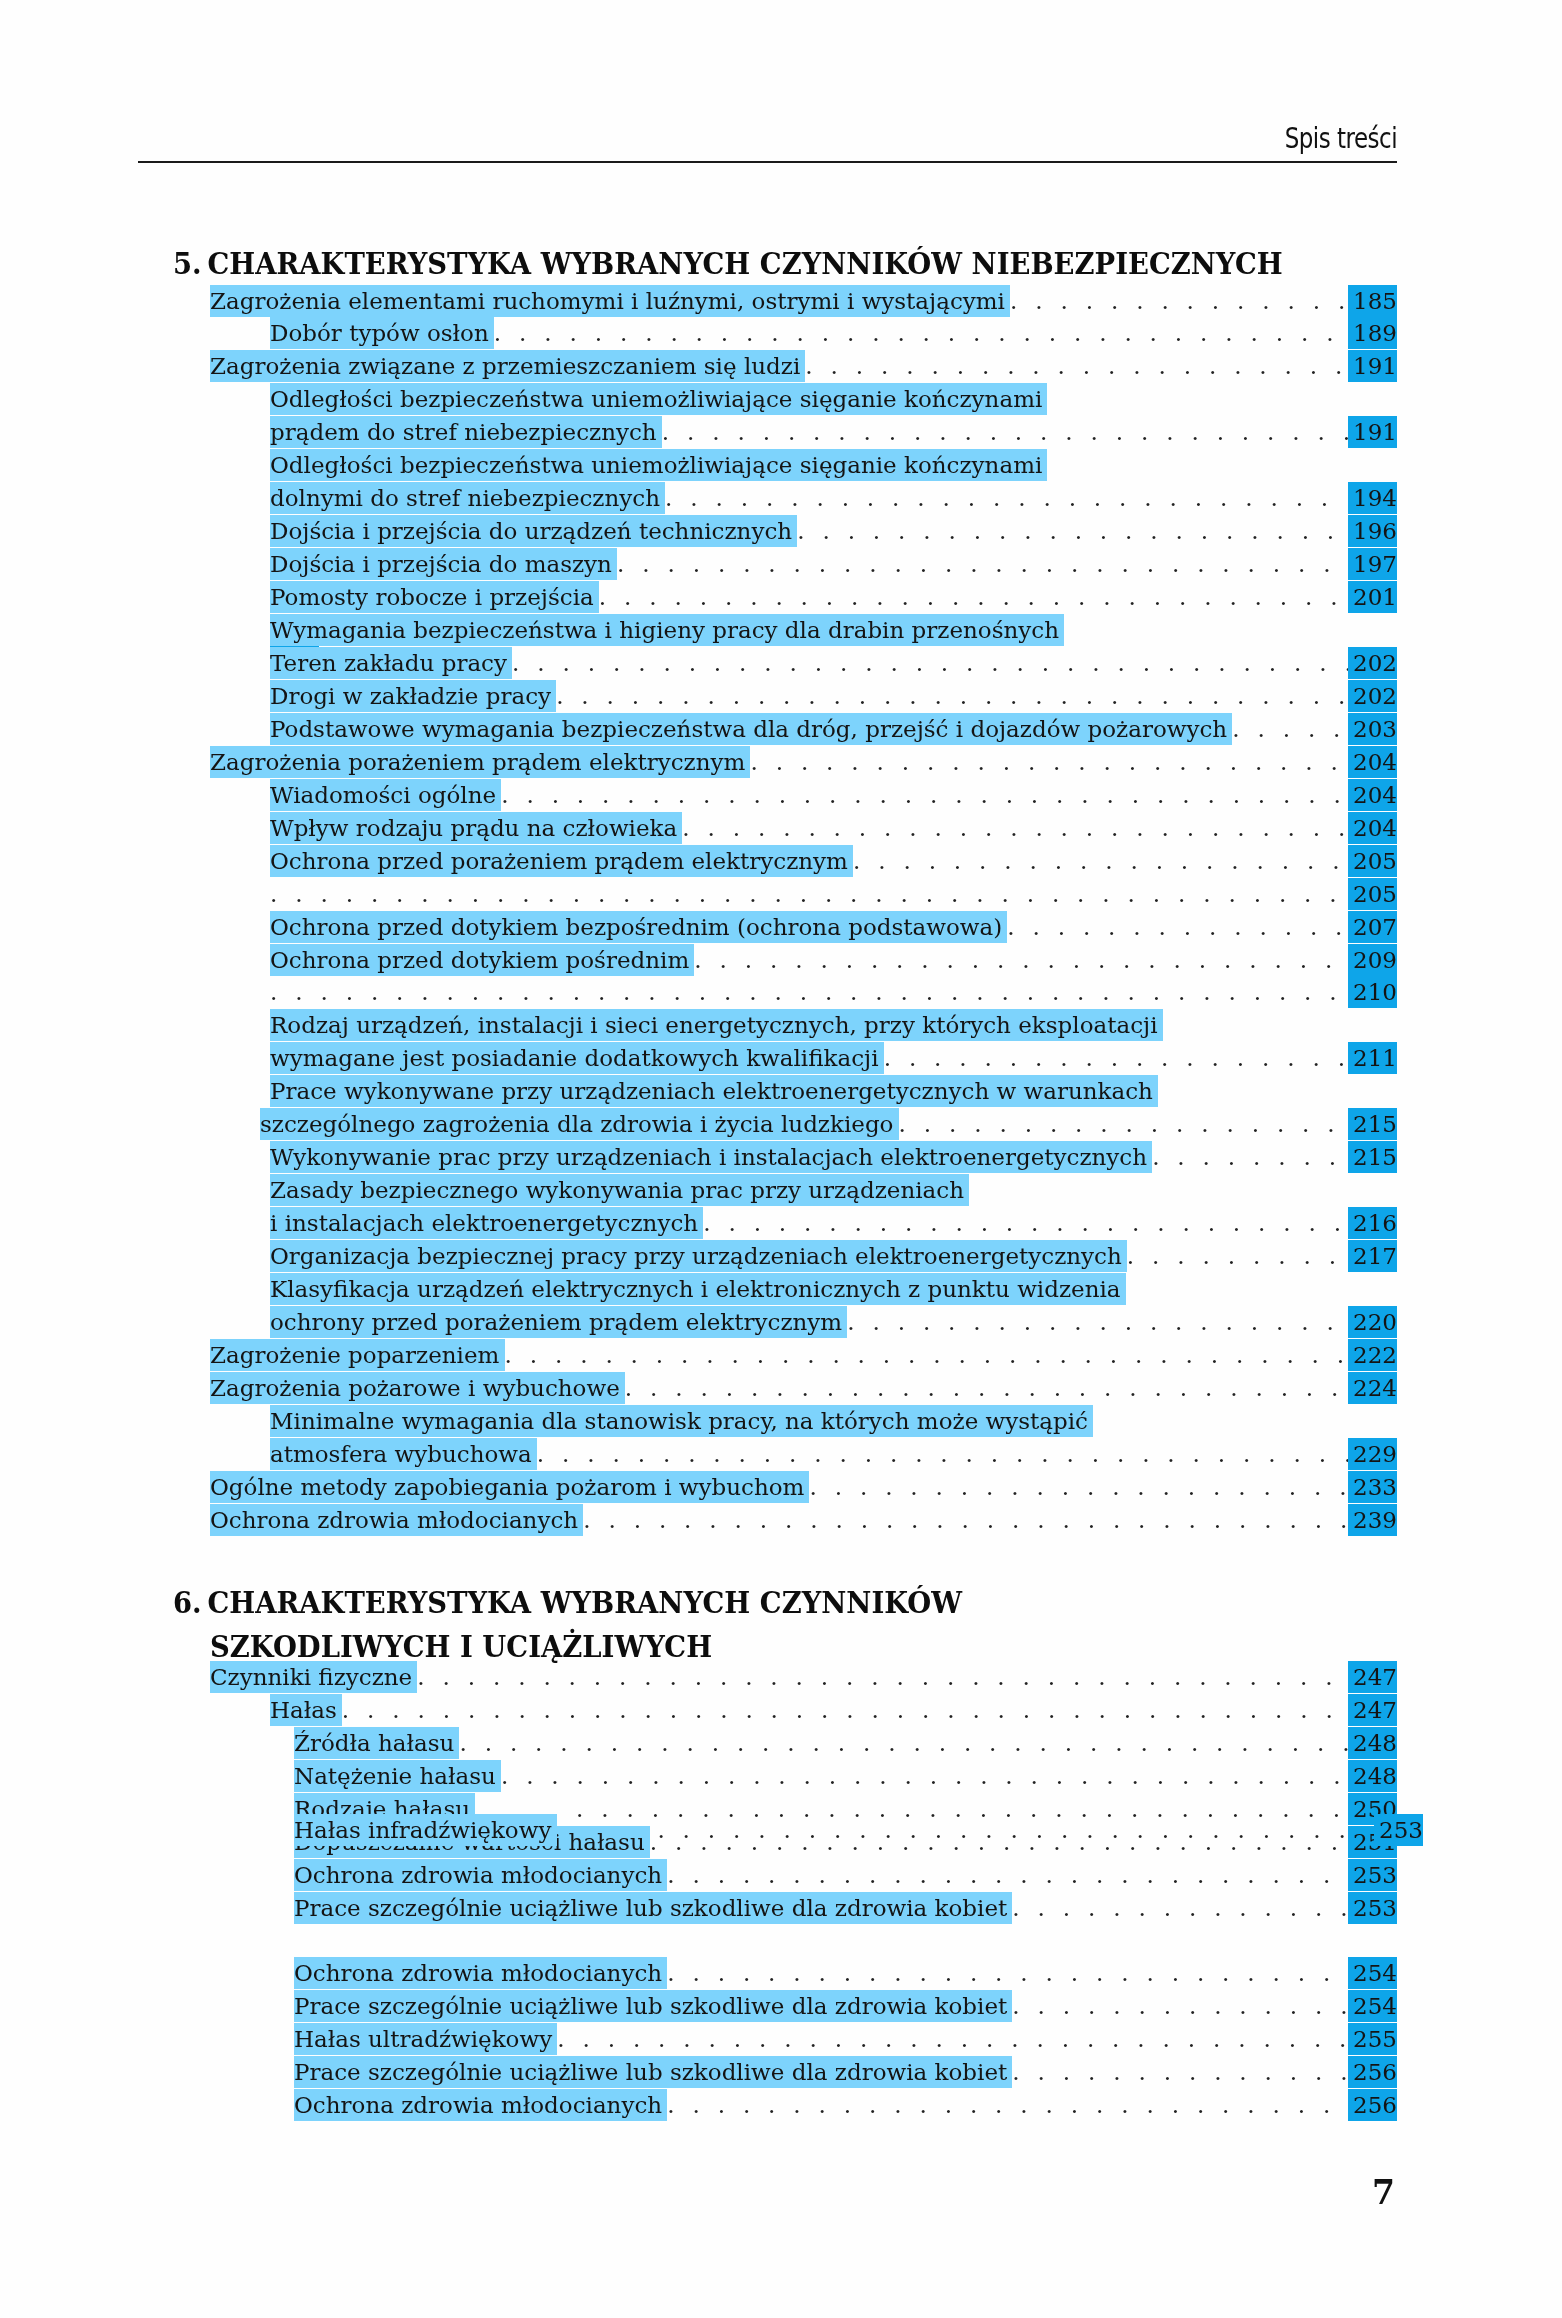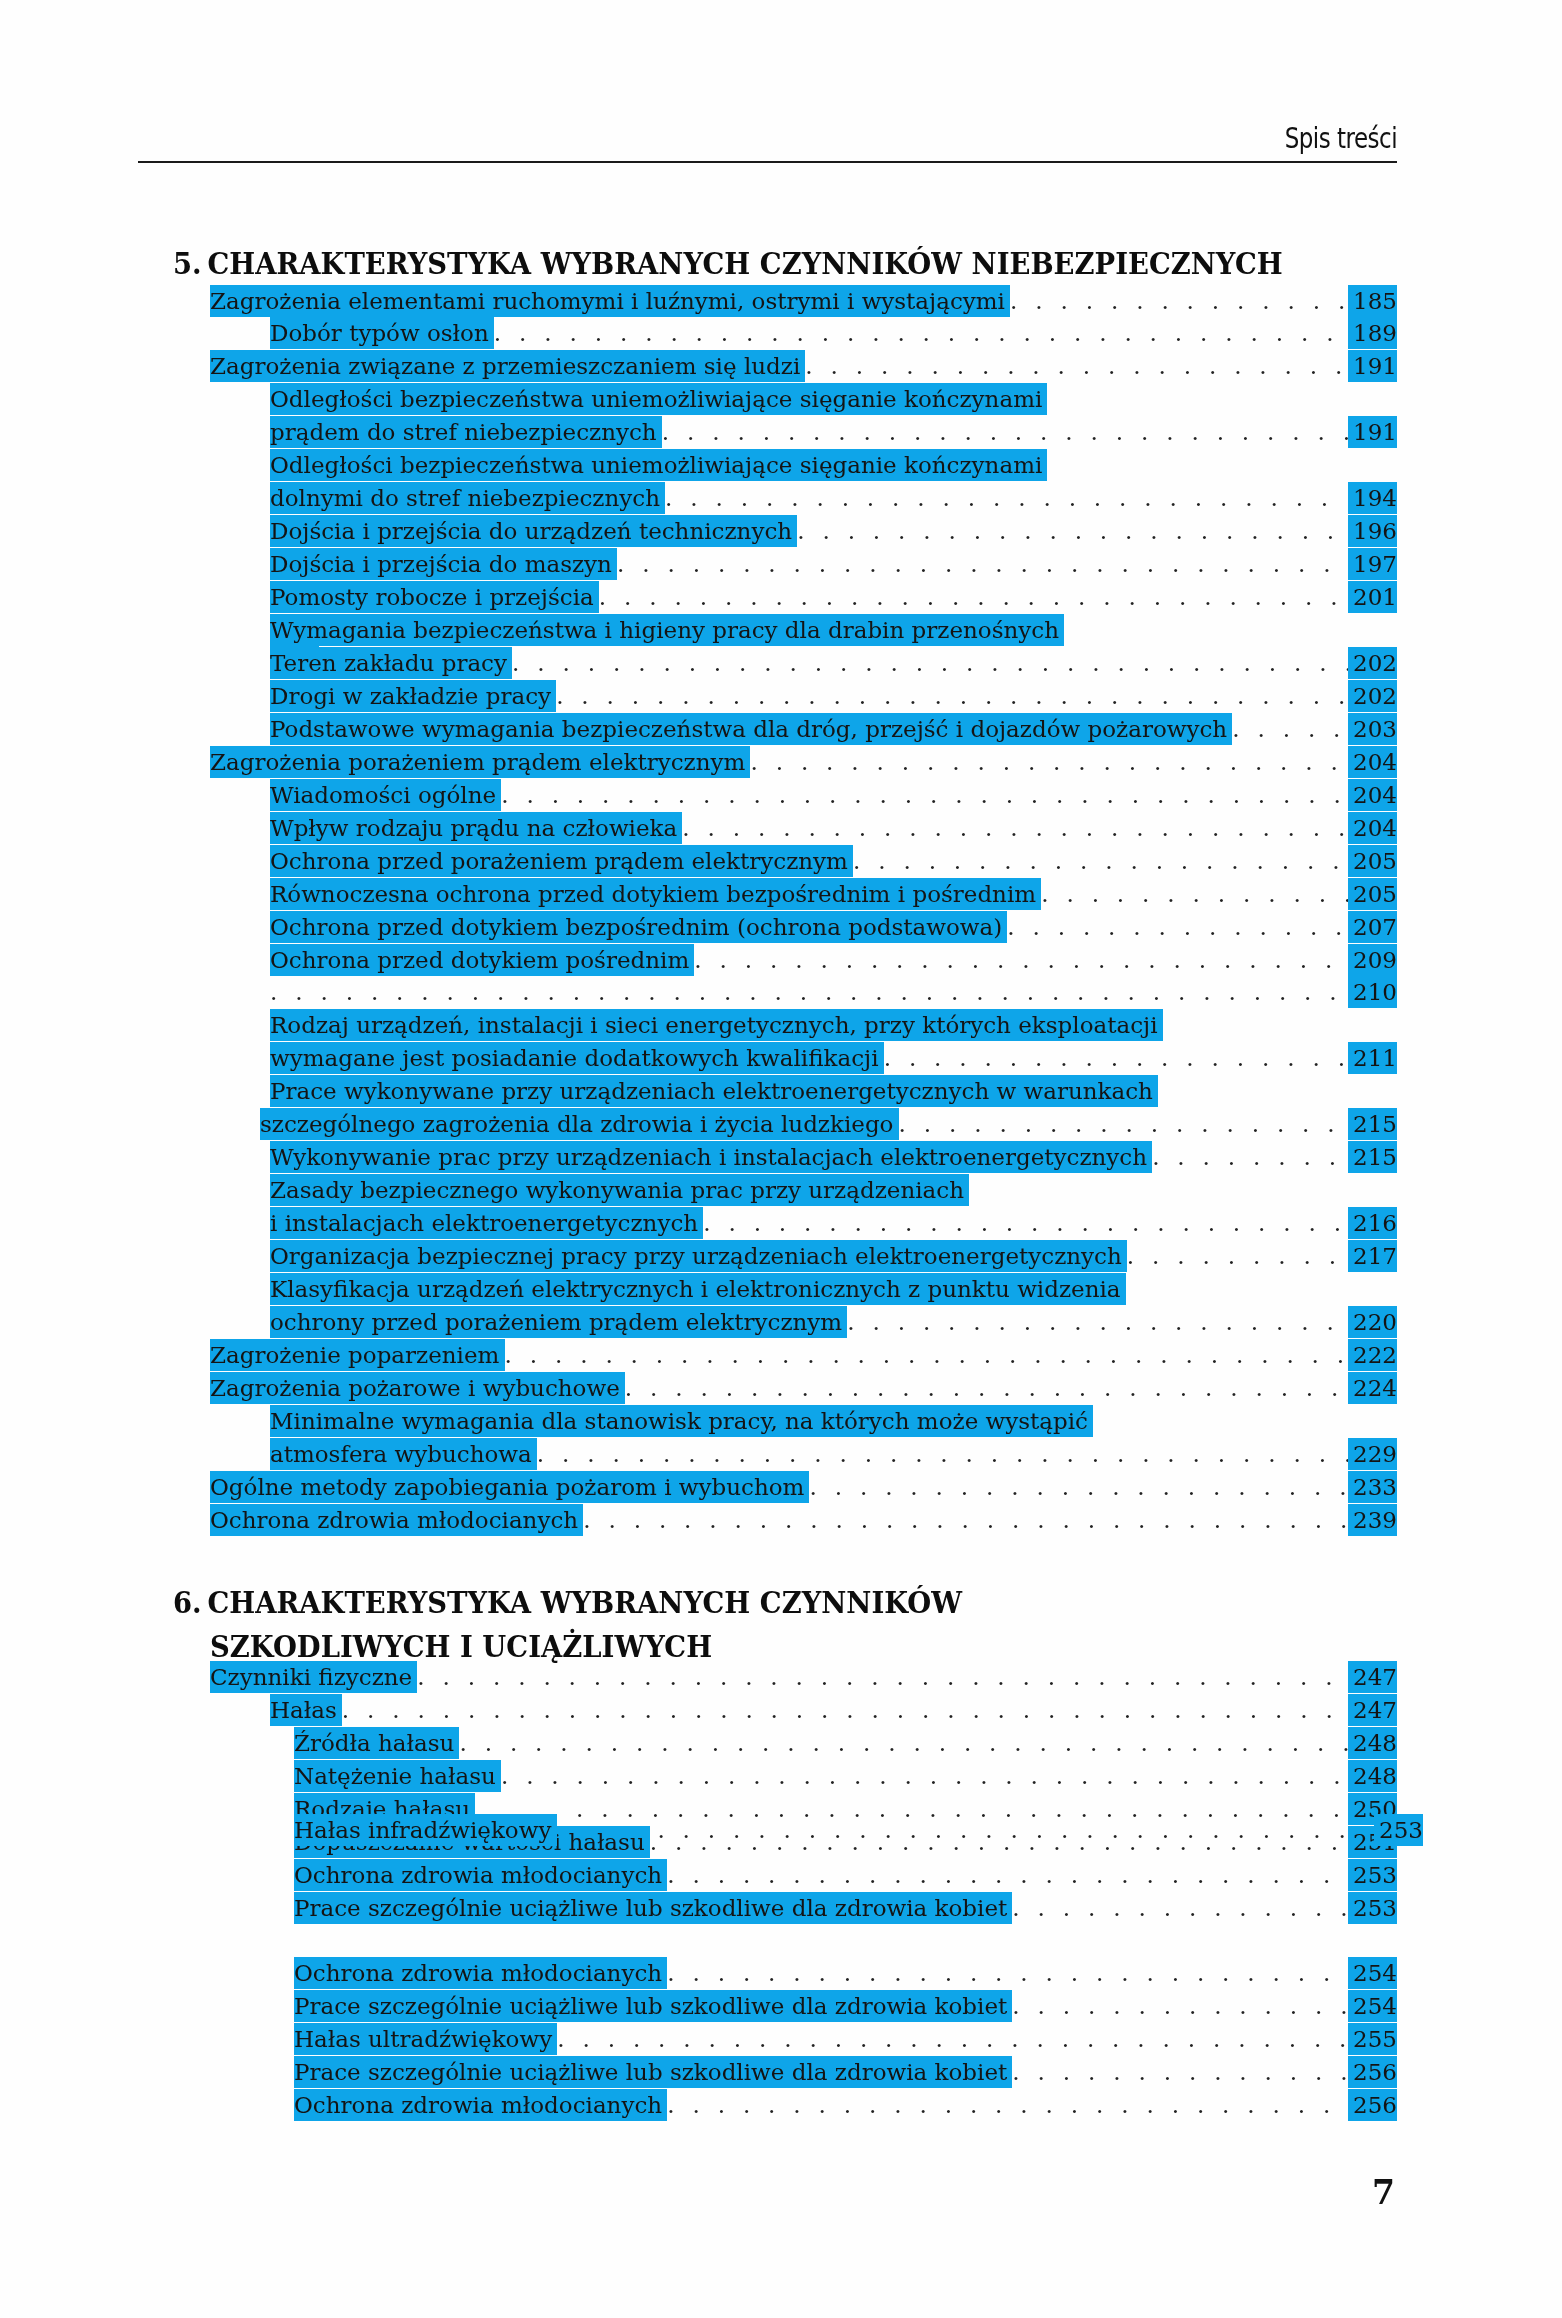--- a/index.html
+++ b/index.html
@@ -18,21 +18,21 @@
   }
   .chapter .num { display: inline-block; width: 37px; }
   .toc-line {
     position: absolute; left: 0; width: 1397px; height: 32px;
     font-family: "DejaVu Serif", serif; font-size: 23px; line-height: 32px;
     white-space: nowrap; color: #141414;
   }
   .toc-line .text-wrap {
     position: absolute; top: 0; right: 0; display: flex; align-items: baseline; height: 32px;
   }
-  .toc-line .label { white-space: nowrap; padding-right: 5.1px; background: #0ea5e9; position: relative; z-index: 2; }
+  .toc-line .label { white-space: nowrap; padding-right: 5.1px; background: #7dd3fc; position: relative; z-index: 2; }
   .toc-line .leader {
     flex: 1; overflow: hidden; white-space: nowrap; letter-spacing: 5.3px; color: #222;
   }
   .toc-line .page-no { padding-left: 5.1px; background: #0ea5e9; position: relative; z-index: 2; }
   .page-number {
     position: absolute; right: 167px; top: 2173px;
     font-family: "DejaVu Serif", serif; font-weight: bold; font-size: 33px; color: #111;
   }
 </style>
 </head>
@@ -161,21 +161,20 @@
       </div>
       <div class="toc-line" style="top: 845px;">
         <div class="text-wrap" style="left: 270px;">
           <span class="label">Ochrona przed porażeniem prądem elektrycznym</span>
           <span class="leader"> . . . . . . . . . . . . . . . . . . . . . . . . . . . . . . . . . . . . . . . . . . . . . . . . . . . . . . . . . . . . . . . . . . . . . . . . . . . . . . . . . . . . . . . . . . . . . . . . . . . . . . . . . . . . . . . . . . . . . . . . . . . . . . . . . . . . . . . . . . . . . . . . . . . . . . . . . . . . . . . .</span>
           <span class="page-no">205</span>
         </div>
       </div>
       <div class="toc-line" style="top: 878px;">
         <div class="text-wrap" style="left: 270px;">
-          <span class="label">Równoczesna ochrona przed dotykiem bezpośrednim i pośrednim</span>
           <span class="leader"> . . . . . . . . . . . . . . . . . . . . . . . . . . . . . . . . . . . . . . . . . . . . . . . . . . . . . . . . . . . . . . . . . . . . . . . . . . . . . . . . . . . . . . . . . . . . . . . . . . . . . . . . . . . . . . . . . . . . . . . . . . . . . . . . . . . . . . . . . . . . . . . . . . . . . . . . . . . . . . . .</span>
           <span class="page-no">205</span>
         </div>
       </div>
       <div class="toc-line" style="top: 911px;">
         <div class="text-wrap" style="left: 270px;">
           <span class="label">Ochrona przed dotykiem bezpośrednim (ochrona podstawowa)</span>
           <span class="leader"> . . . . . . . . . . . . . . . . . . . . . . . . . . . . . . . . . . . . . . . . . . . . . . . . . . . . . . . . . . . . . . . . . . . . . . . . . . . . . . . . . . . . . . . . . . . . . . . . . . . . . . . . . . . . . . . . . . . . . . . . . . . . . . . . . . . . . . . . . . . . . . . . . . . . . . . . . . . . . . . .</span>
           <span class="page-no">207</span>
         </div>

